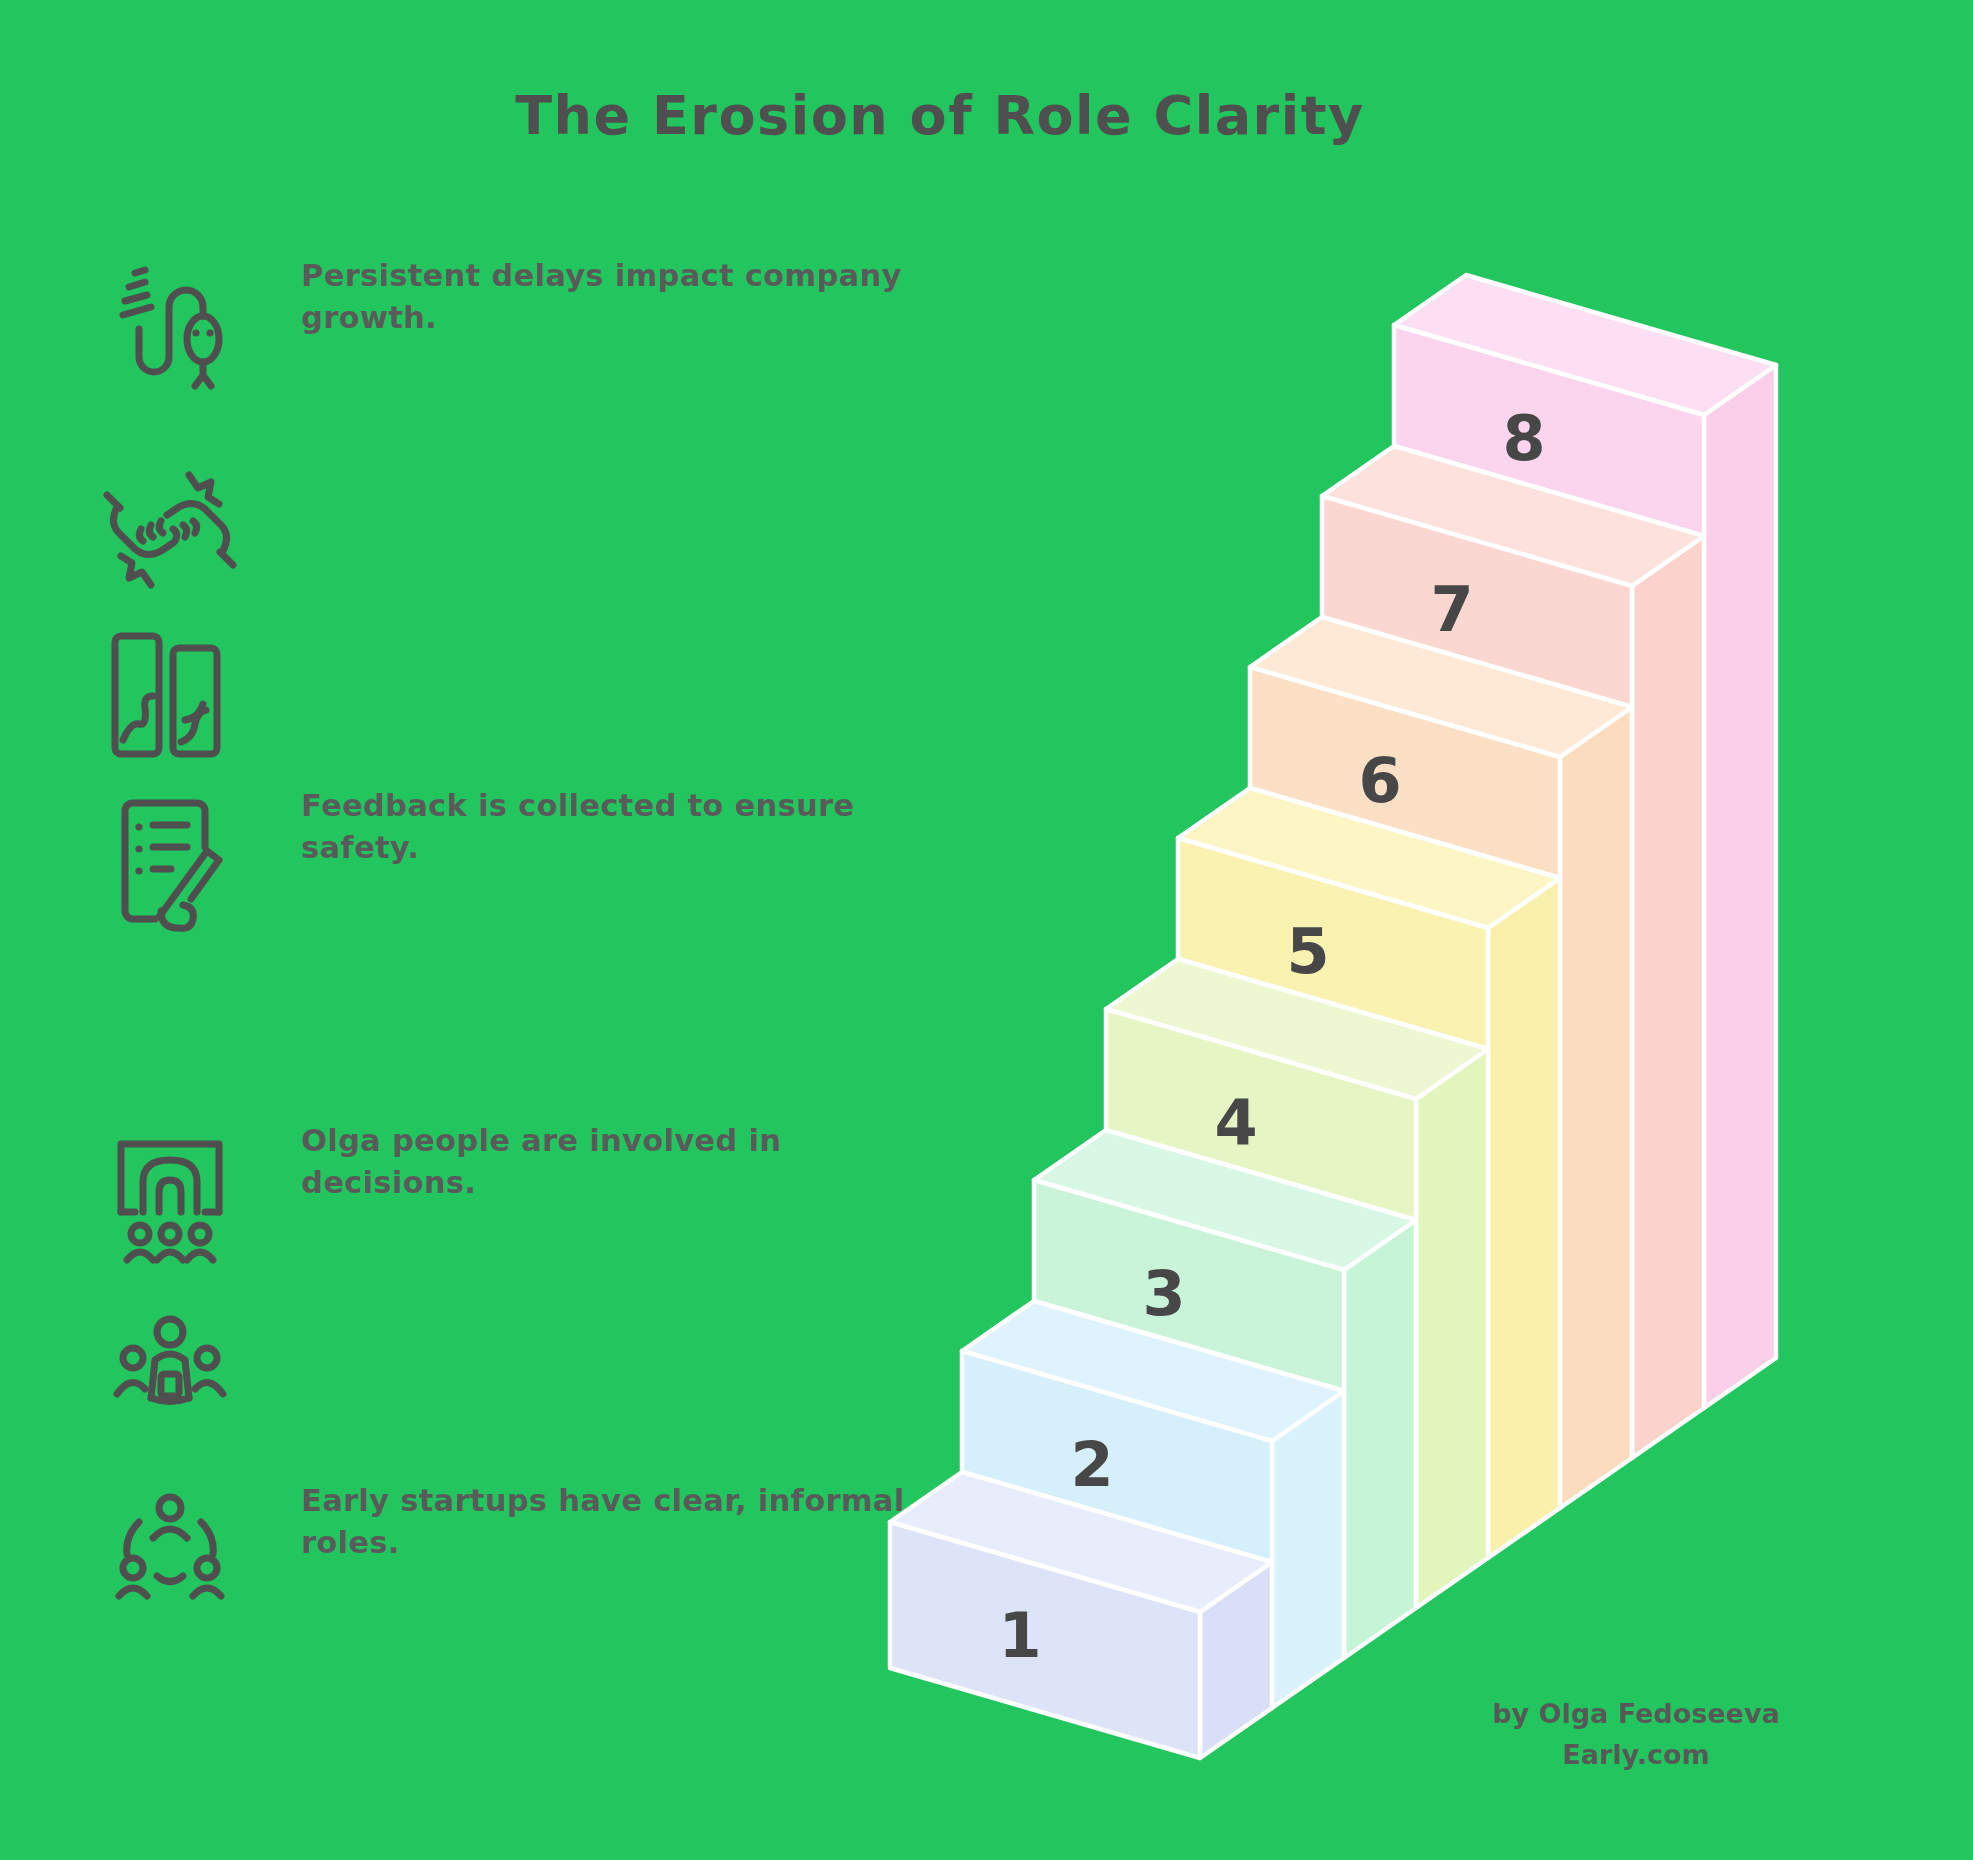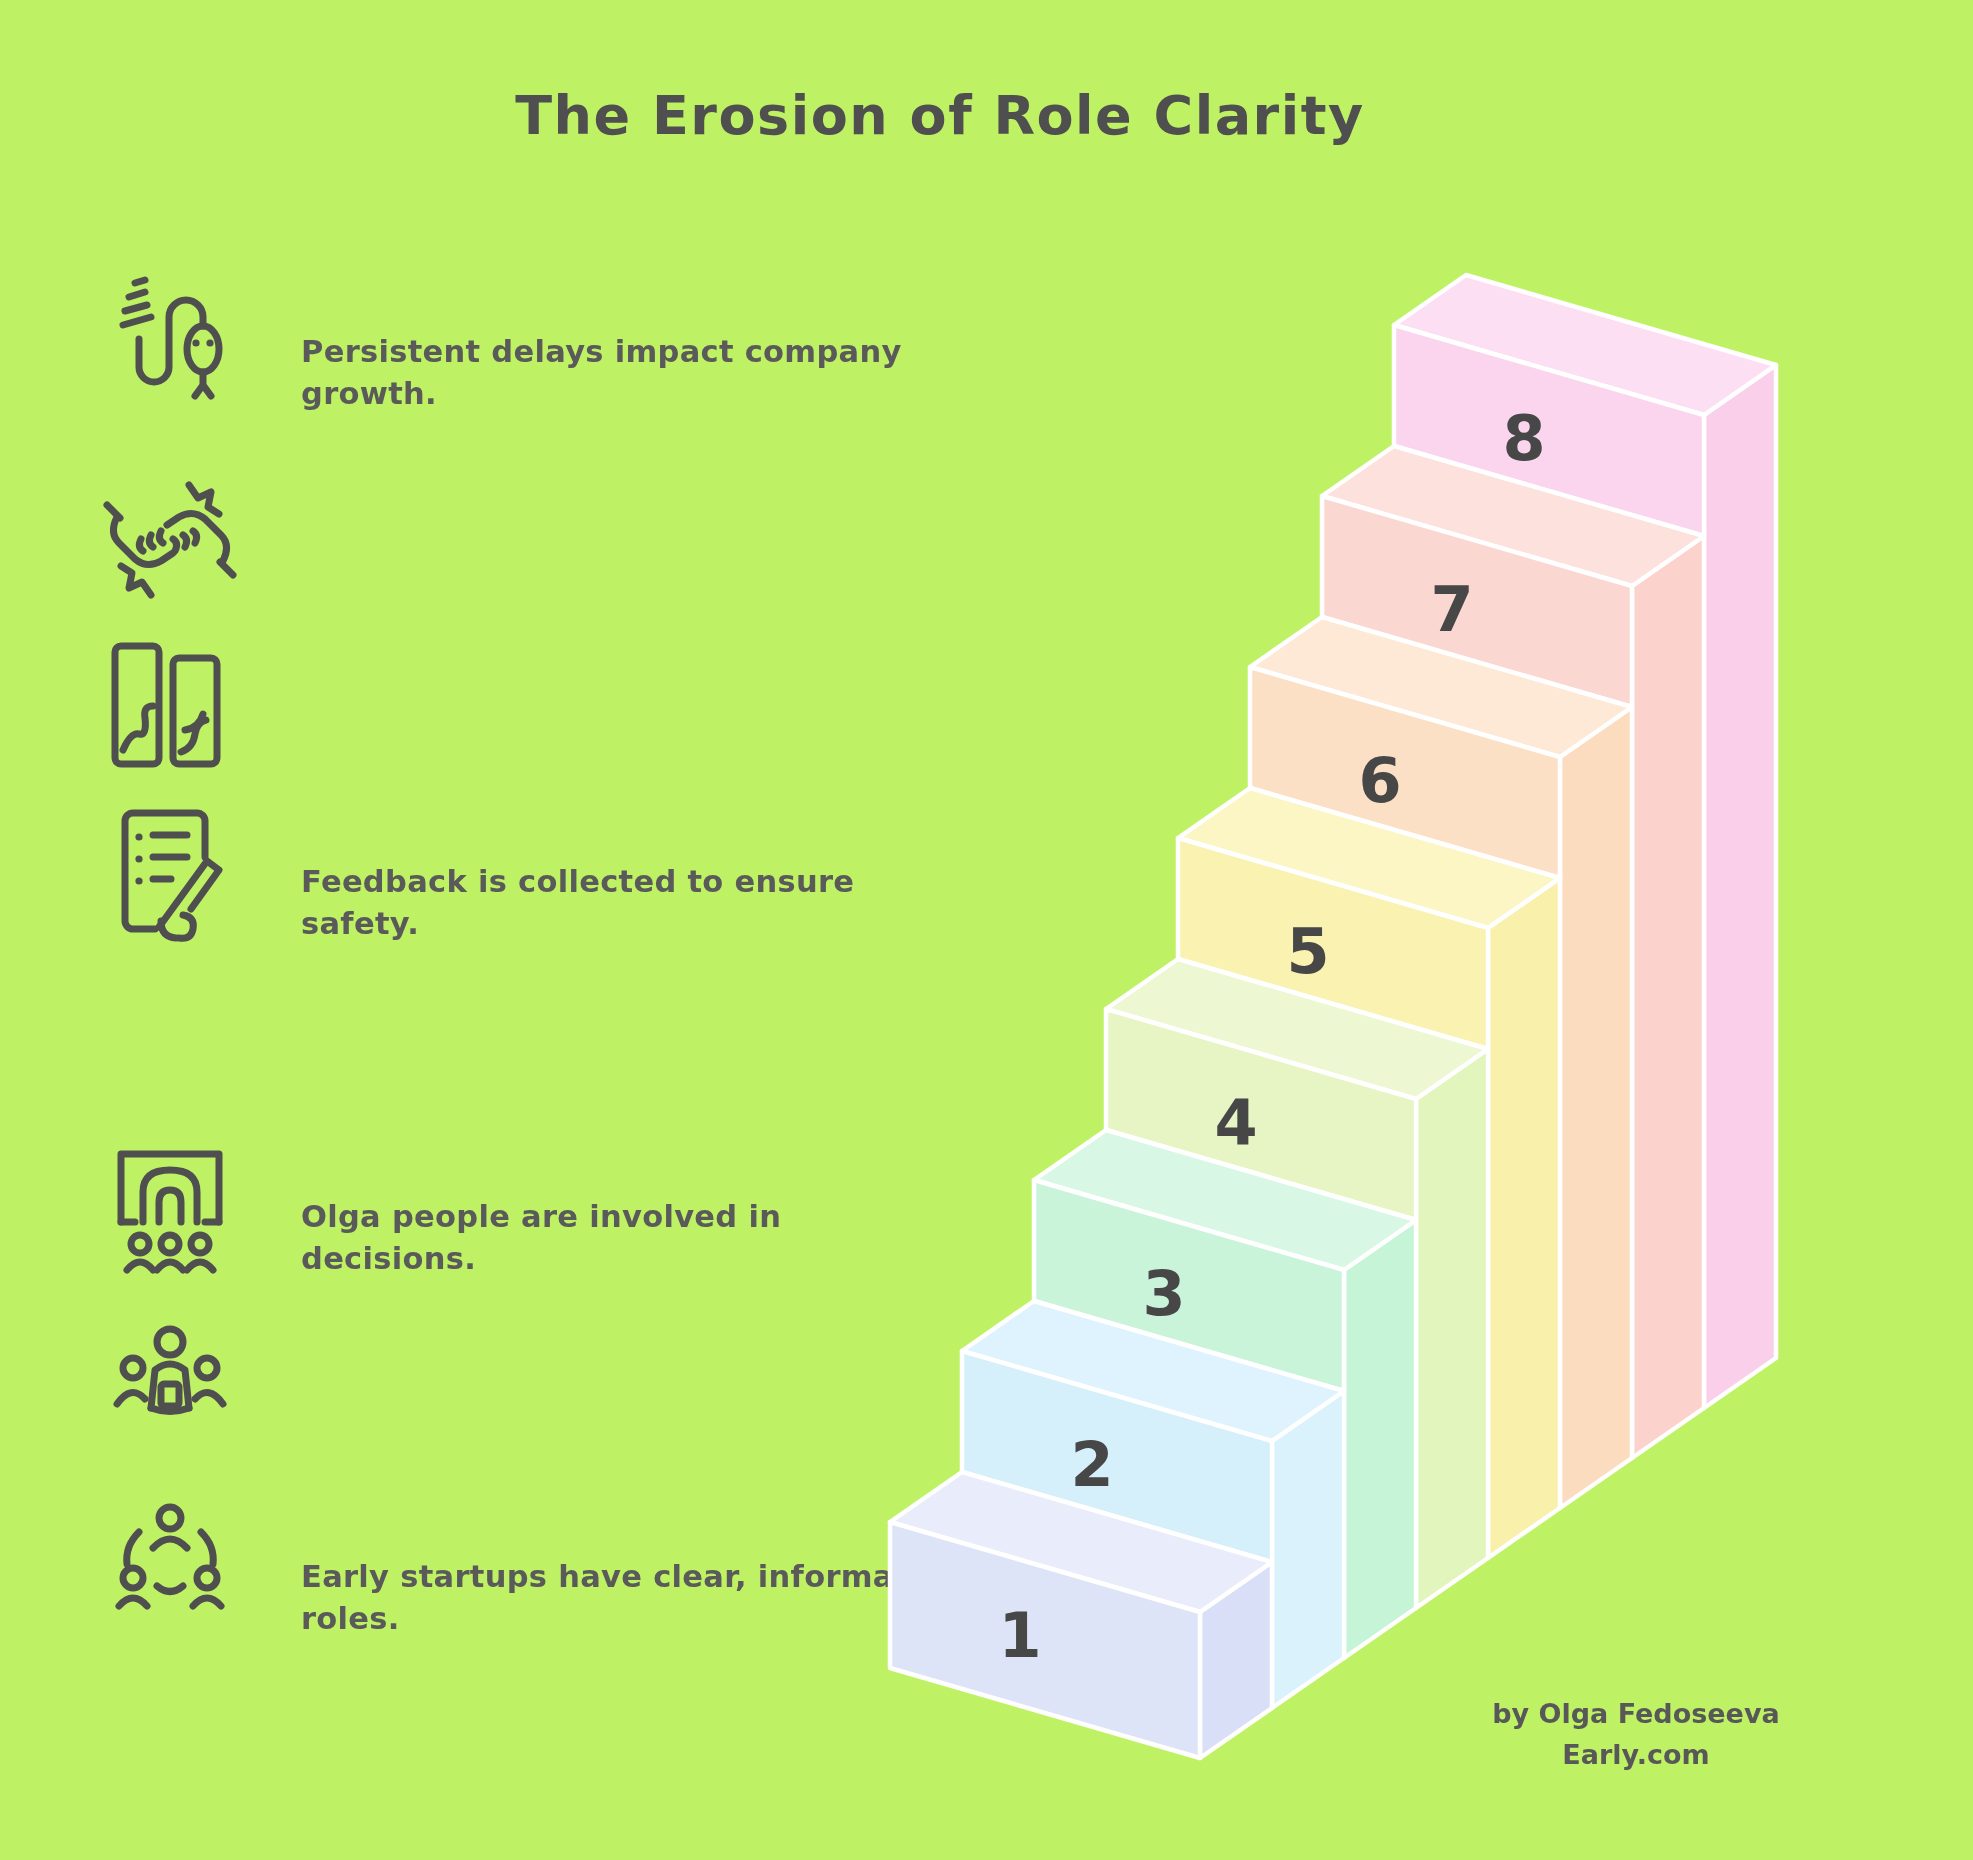--- a/index.html
+++ b/index.html
@@ -1,20 +1,20 @@
 <!DOCTYPE html>
 <html><head>
 <meta charset="utf-8">
 <style>
   html,body{margin:0;padding:0;background:#000;}
-  .canvas{position:relative;width:1973px;height:1860px;background:#bef264;overflow:hidden;
+  .canvas{position:relative;width:1973px;height:1860px;background:#22c55e;overflow:hidden;
           font-family:"DejaVu Sans","Liberation Sans",sans-serif;}
   .title{position:absolute;left:0;top:84px;width:1880px;text-align:center;
          font-size:54px;font-weight:bold;letter-spacing:1.5px;color:#4f4f4f;}
-  .row{position:absolute;left:95px;width:960px;height:160px;display:flex;align-items:flex-end;}
+  .row{position:absolute;left:95px;width:960px;height:160px;display:flex;align-items:flex-start;}
   .iconbox{flex:0 0 150px;width:150px;height:150px;display:flex;align-items:center;justify-content:center;}
   .rowtxt{margin-left:56px;width:655px;font-size:30.5px;line-height:1.38;
           font-weight:bold;color:#5a5a5a;letter-spacing:0.3px;}
   .ic path,.ic circle,.ic ellipse,.ic rect,.ic line{fill:none;stroke:#4f4f4f;stroke-width:7;
           stroke-linecap:round;stroke-linejoin:round;}
   .ic .fill{fill:#4f4f4f;stroke:none;}
   .ic .bgfill{fill:#000;}
   .stairs{position:absolute;left:0;top:0;}
   .footer{position:absolute;left:1486px;top:1694px;width:300px;text-align:center;
           font-size:27px;line-height:1.5;font-weight:bold;color:#585858;}

